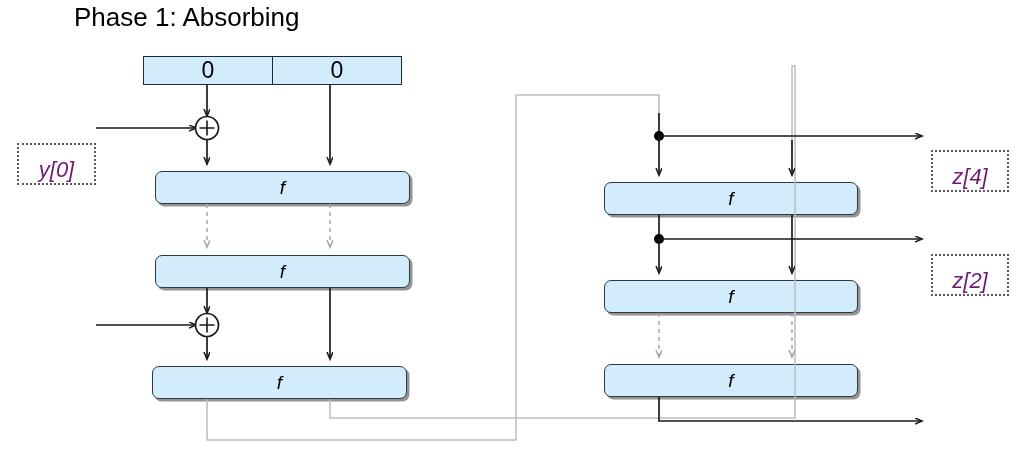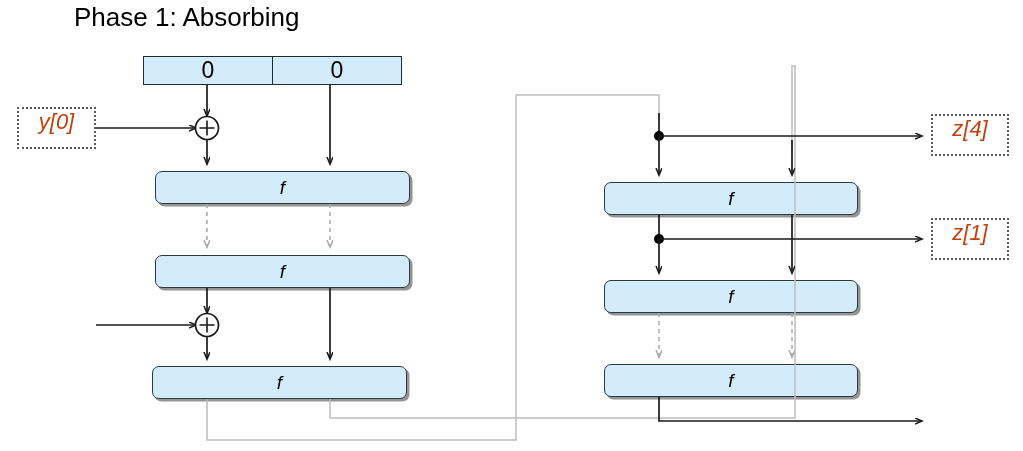--- a/index.html
+++ b/index.html
@@ -17,23 +17,23 @@
 
   
   .fblock{position:absolute;background:#d2ecfb;border:1.6px solid #2b3a42;
           border-radius:7px;box-sizing:border-box;display:flex;
           align-items:center;justify-content:center;
           font-style:italic;font-size:19px;color:#000;
           box-shadow:2.5px 2.5px 0 rgba(60,60,60,.55);}
 
   
   .iobox{position:absolute;border:2px dotted #5a5a5a;background:#fff;
-         box-sizing:border-box;display:flex;align-items:flex-start;
-         justify-content:center;font-size:22px;color:#c2410c;
-         font-style:italic;}
+         box-sizing:border-box;display:flex;align-items:flex-end;
+         justify-content:center;font-size:22px;color:#701a75;
+         font-style:italic;margin-top:36px;}
 
   svg.wires{position:absolute;left:0;top:0;width:1023px;height:451px;
             overflow:visible;}
 </style>
 </head>
 <body>
 
 <div id="stage">
 
   <div class="title" style="left:74px;top:2px;">Phase 1: Absorbing</div>
@@ -50,21 +50,21 @@
   <div class="fblock" style="left:604px;top:364px;width:254px;height:33px;">f</div>
 
   <div class="iobox" style="left:17px;top:107px;width:79px;height:42px;">
     <span>y[0]</span>
   </div>
 
   <div class="iobox" style="left:931px;top:114px;width:78px;height:42px;">
     <span>z[4]</span>
   </div>
   <div class="iobox" style="left:931px;top:218px;width:78px;height:42px;">
-    <span>z[1]</span>
+    <span>z[2]</span>
   </div>
 
   <svg class="wires" viewBox="0 0 1023 451">
     <defs>
       <marker id="ah" markerWidth="9" markerHeight="9" refX="7.5" refY="3.4" orient="auto" markerUnits="userSpaceOnUse">
         <path d="M0.5,0.4 L7.8,3.4 L0.5,6.4" fill="none" stroke="#1a1a1a" stroke-width="1.5"></path>
       </marker>
       <marker id="ahg" markerWidth="9" markerHeight="9" refX="7.5" refY="3.4" orient="auto" markerUnits="userSpaceOnUse">
         <path d="M0.5,0.4 L7.8,3.4 L0.5,6.4" fill="none" stroke="#a8a8a8" stroke-width="1.5"></path>
       </marker>

